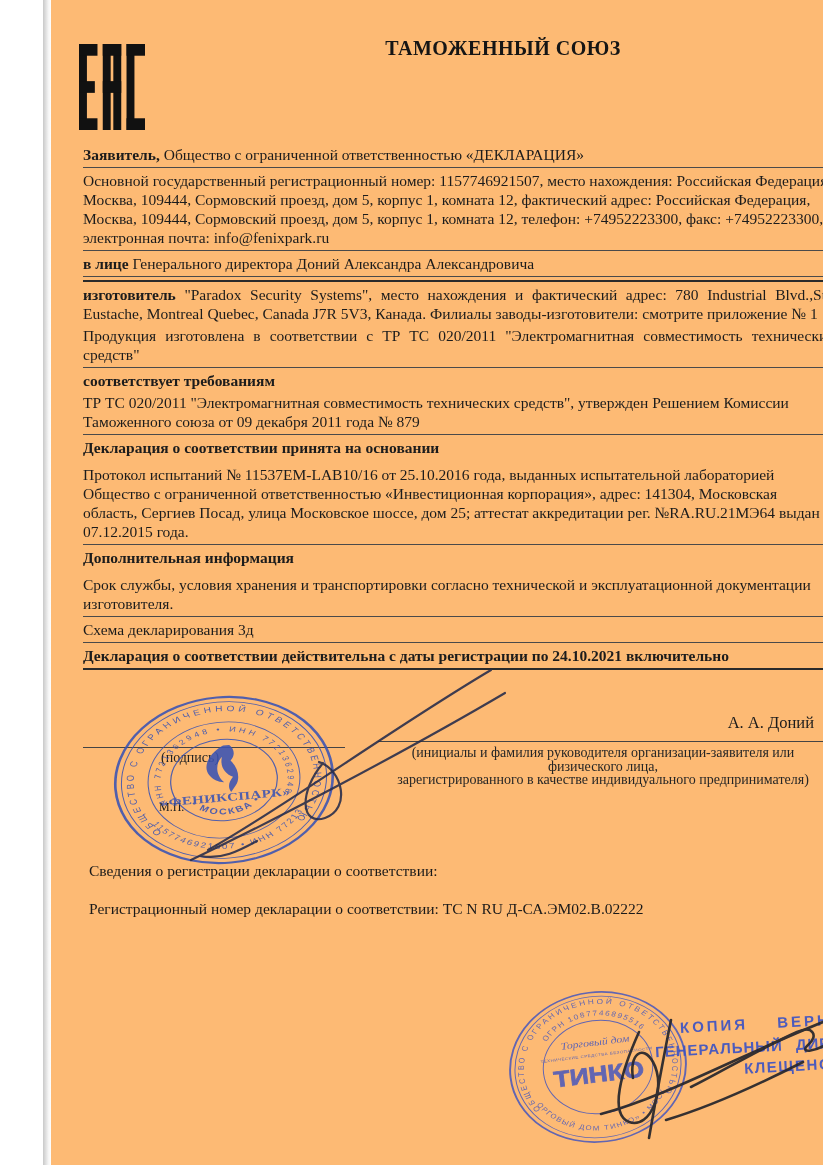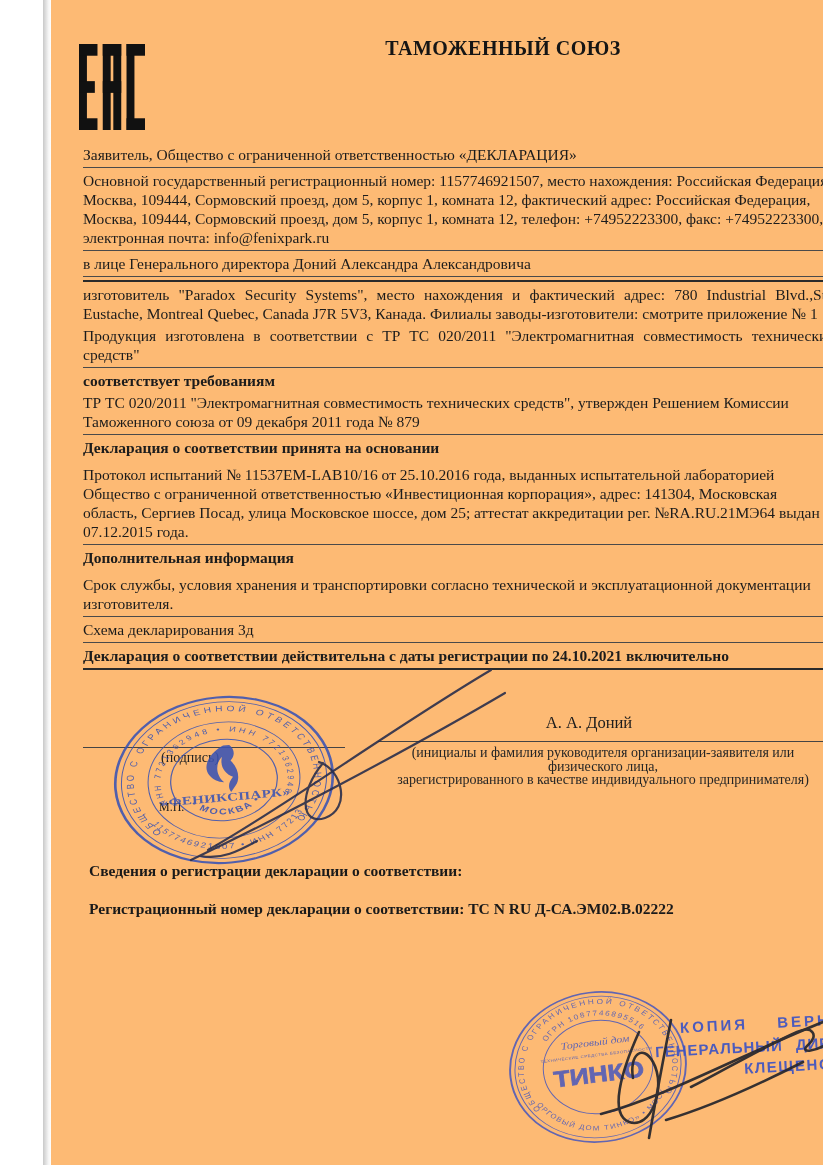--- a/index.html
+++ b/index.html
@@ -15,44 +15,44 @@
   .title{position:absolute;left:140px;top:36px;width:640px;text-align:center;
     font-weight:bold;font-size:20px;line-height:24px;letter-spacing:.5px;color:#151515;}
   
   .body{position:absolute;left:40px;top:142px;width:752px;font-size:15.5px;line-height:19px;}
   .body p{margin:3px 0;}
   .body p.just{text-align:justify;}
   .body p.b{font-weight:bold;}
   .body p.mt{margin-top:8px;}
   .rule{border-top:1px solid #4a4a4a;margin:2px 0 3px 0;height:0;}
   .rule.thick{border-top:2px solid #2a2a2a;}
-  b{font-weight:normal;}
+  b{font-weight:bold;}
   
   .sig-line-left{position:absolute;left:40px;top:747px;width:262px;border-top:1.2px solid #444;}
   .sig-caption{position:absolute;left:118px;top:750px;font-size:14px;color:#222;}
   .seal-mark{position:absolute;left:116px;top:800px;font-size:12px;color:#1d1d1d;text-align:center;}
-  .head-name{position:absolute;left:321px;top:713px;width:450px;text-align:center;font-size:16.5px;}
+  .head-name{position:absolute;left:321px;top:713px;width:450px;text-align:right;font-size:16.5px;}
   .sig-line-right{position:absolute;left:335px;top:741px;width:450px;border-top:1.2px solid #444;}
   .head-caption{position:absolute;left:330px;top:746px;width:460px;text-align:center;
     font-size:14px;line-height:13.5px;color:#262626;}
   
   .stamp-applicant{position:absolute;left:68px;top:694px;opacity:.88;color:#3a53b4;transform:rotate(-5deg);}
   .stamp-tinko{position:absolute;left:462px;top:988px;opacity:.85;color:#4757bd;transform:rotate(-7deg);}
   svg.stamp circle{fill:none;stroke:currentColor;}
   svg.stamp text{fill:currentColor;}
   .copy-stamp{position:absolute;left:612px;top:1014px;width:240px;transform:rotate(-3deg);
     font-family:"Liberation Sans",sans-serif;font-weight:bold;color:#3d54c4;font-size:15px;
     opacity:.92;white-space:nowrap;line-height:18px;}
   .copy-stamp .l1{letter-spacing:3px;word-spacing:22px;margin-left:26px;}
   .copy-stamp .l2{letter-spacing:1px;word-spacing:8px;margin-top:5px;}
   .copy-stamp .l3{letter-spacing:1.5px;margin-left:88px;margin-top:3px;}
   .ink{position:absolute;}
   .ink path{fill:none;stroke-linecap:round;stroke-linejoin:round;}
   
-  .registration{position:absolute;left:46px;top:862px;font-size:15.5px;font-weight:bold;color:#1a1a1a;}
+  .registration{position:absolute;left:46px;top:862px;font-size:15.5px;font-weight:normal;color:#1a1a1a;}
   .registration .reg-heading{margin:0 0 20px 0;}
   .registration .reg-row{margin:0 0 17px 0;}
 </style>
 </head>
 <body>
 
 <div class="page">
   <div class="scan-edge"></div>
 
   <svg class="eac" width="66" height="86" viewBox="0 0 100 88" preserveAspectRatio="none">

